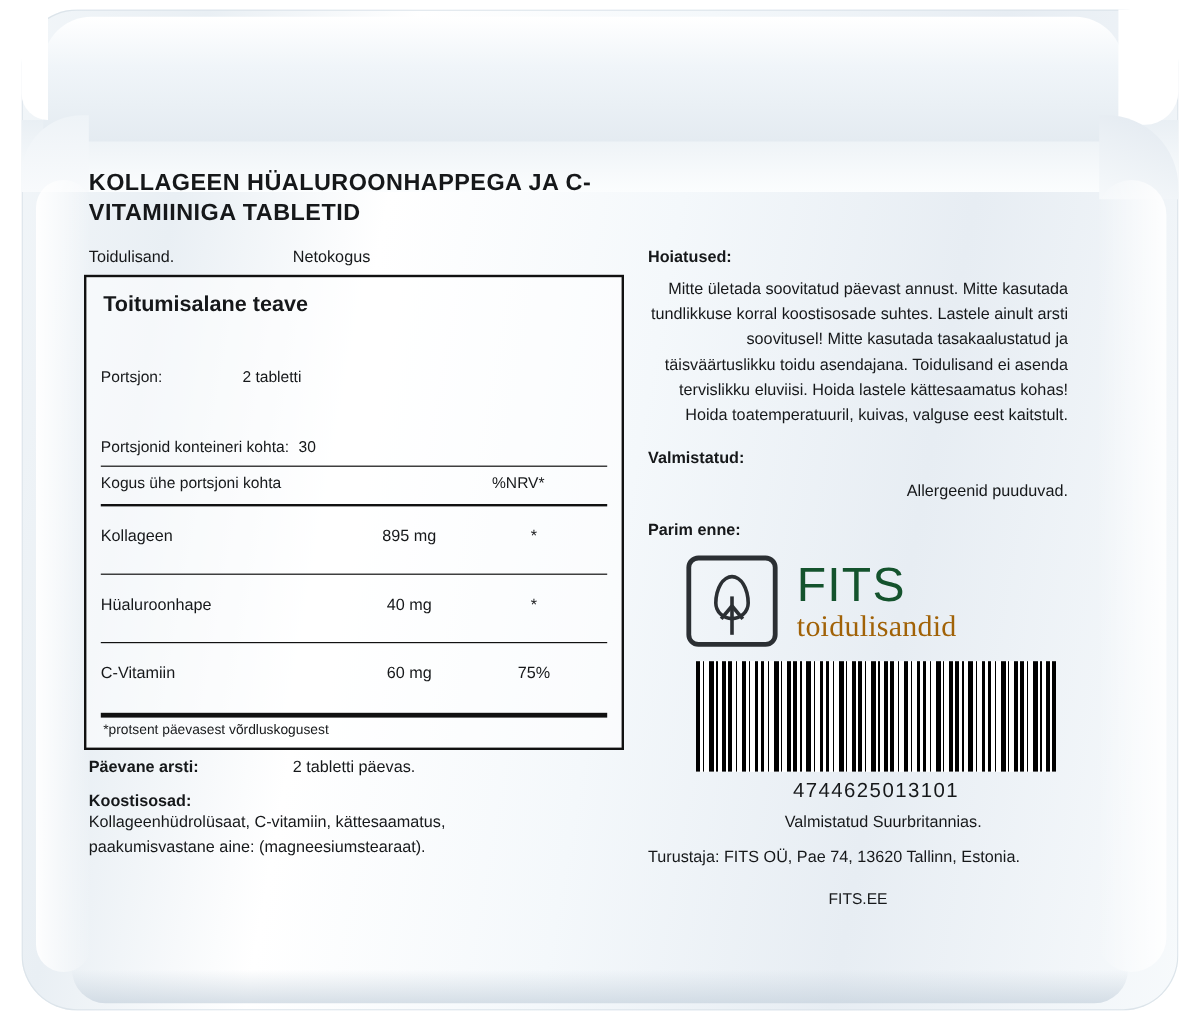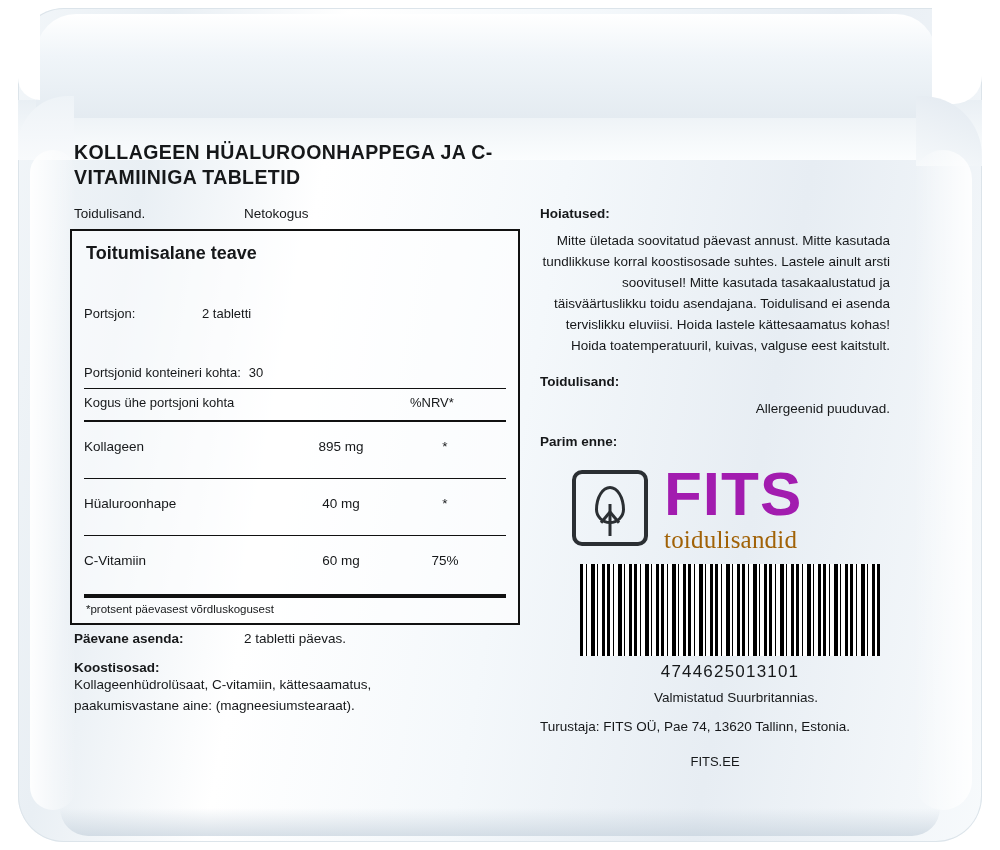--- a/index.html
+++ b/index.html
@@ -236,24 +236,24 @@
   .leaf-v1, .leaf-v2 {
     position: absolute;
     width: 3px; height: 14px;
     background: #2b2f33;
     top: 38px;
   }
   .leaf-v1 { left: 50%; transform: translateX(-50%) rotate(40deg); transform-origin: top center; }
   .leaf-v2 { left: 50%; transform: translateX(-50%) rotate(-40deg); transform-origin: top center; }
   .logo-text { line-height: 1; }
   .logo-fits {
-    font-size: 62px;
-    font-weight: bold;
+    font-size: 40px;
+    font-weight: normal;
     letter-spacing: 1px;
-    color: #a21caf;
+    color: #14532d;
   }
   .logo-sub {
     font-size: 25px;
     color: #a16207;
     margin-top: 2px;
     letter-spacing: 0.2px;
     font-family: Liberation Serif, serif;
   }
 
   
@@ -366,35 +366,35 @@
             <span class="p">75%</span>
           </div>
 
           <div class="nf-rule-thick"></div>
 
           <div class="nf-foot">*protsent päevasest võrdluskogusest</div>
         </div>
 
         <div class="after-box">
           <div class="dose-row">
-            <span class="d1">Päevane asenda:</span>
+            <span class="d1">Päevane arsti:</span>
             <span class="d2">2 tabletti päevas.</span>
           </div>
 
           <div class="ing-head">Koostisosad:</div>
           <div class="ing-body">Kollageenhüdrolüsaat, C-vitamiin, kättesaamatus, paakumisvastane aine: (magneesiumstearaat).</div>
         </div>
       </div>
 
       <div class="col-right">
 
         <div class="rc-head">Hoiatused:</div>
         <div class="rc-body">Mitte ületada soovitatud päevast annust. Mitte kasutada tundlikkuse korral koostisosade suhtes. Lastele ainult arsti soovitusel! Mitte kasutada tasakaalustatud ja täisväärtuslikku toidu asendajana. Toidulisand ei asenda tervislikku eluviisi. Hoida lastele kättesaamatus kohas! Hoida toatemperatuuril, kuivas, valguse eest kaitstult.</div>
 
-        <div class="rc-head tight">Toidulisand:</div>
+        <div class="rc-head tight">Valmistatud:</div>
         <div class="rc-body small-gap">Allergeenid puuduvad.</div>
 
         <div class="rc-head">Parim enne:</div>
 
         <div class="logo-wrap">
           <div class="logo-mark">
             <div class="leaf"></div>
             <div class="leaf-stem"></div>
             <div class="leaf-v1"></div>
             <div class="leaf-v2"></div>

